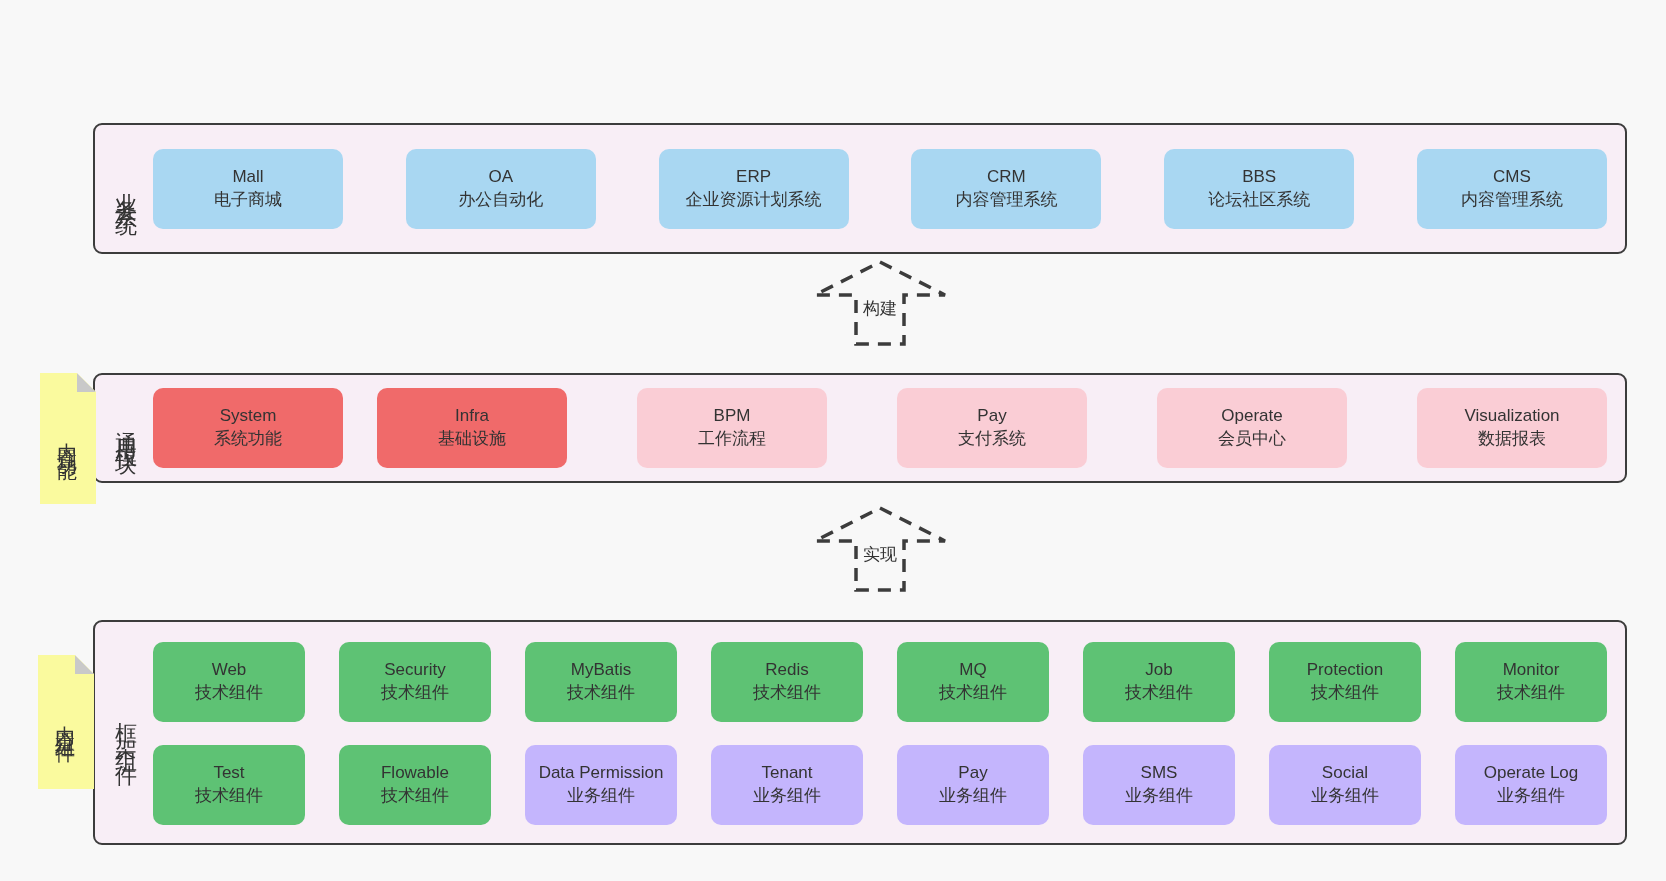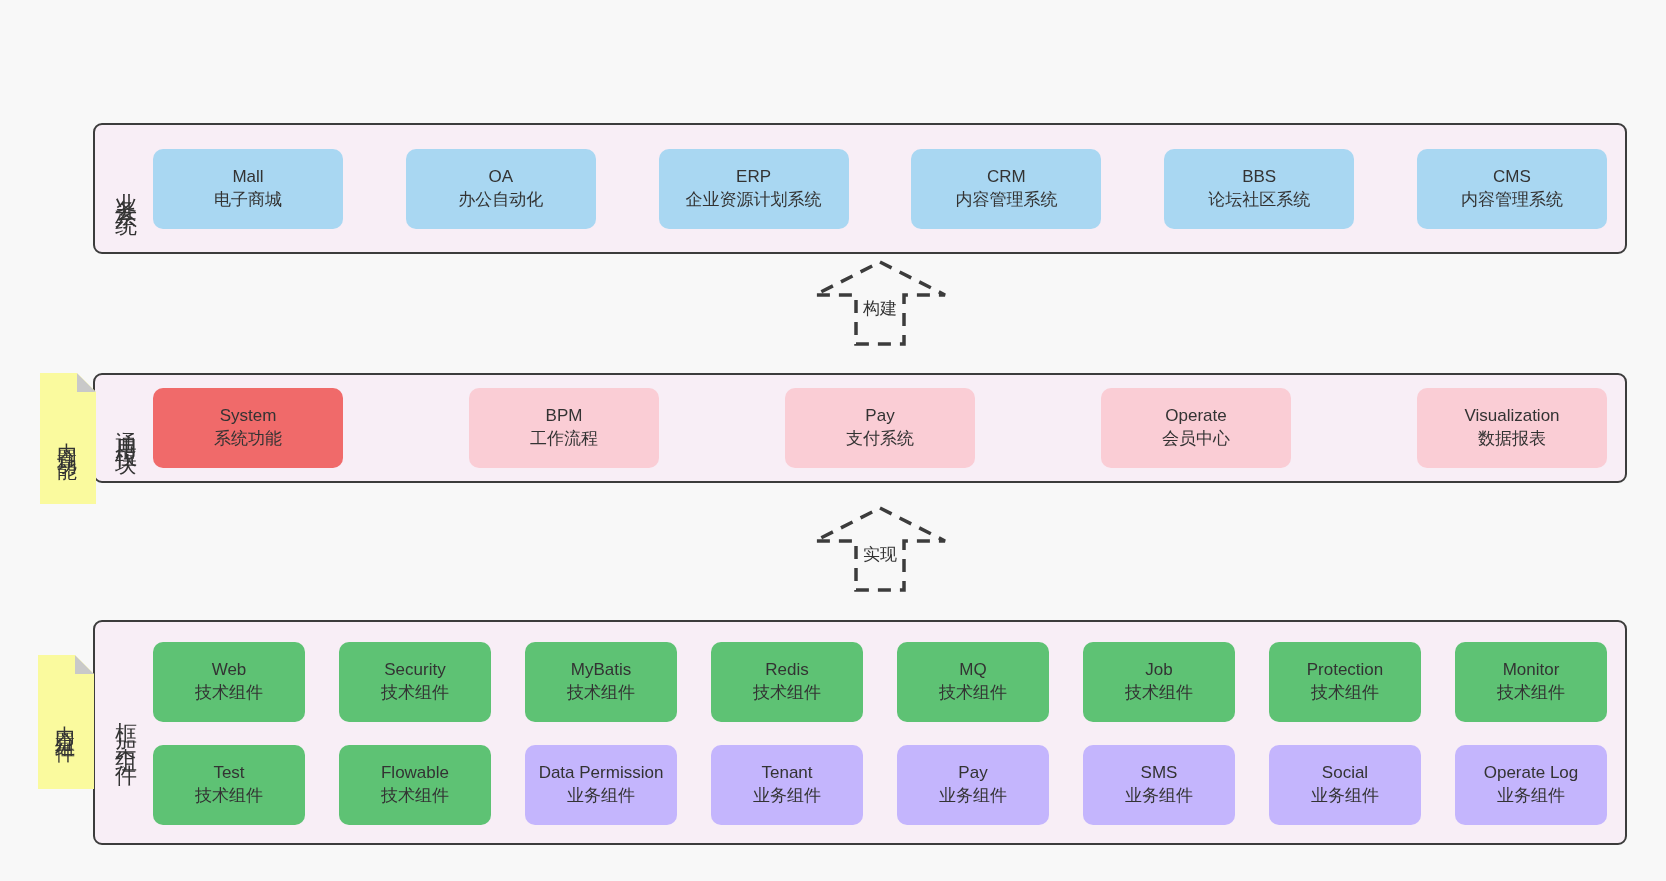--- a/index.html
+++ b/index.html
@@ -101,20 +101,24 @@
     <div class="vtext">内置功能</div>
   </div>
 
   <section class="layer layer-mid">
     <div class="vlabel">通用模块</div>
     <div class="boxes">
       <div class="node red">
         <div>System</div>
         <div>系统功能</div>
       </div>
+      <div class="node red">
+        <div>Infra</div>
+        <div>基础设施</div>
+      </div>
       <div class="node pink">
         <div>BPM</div>
         <div>工作流程</div>
       </div>
       <div class="node pink">
         <div>Pay</div>
         <div>支付系统</div>
       </div>
       <div class="node pink">
         <div>Operate</div>

